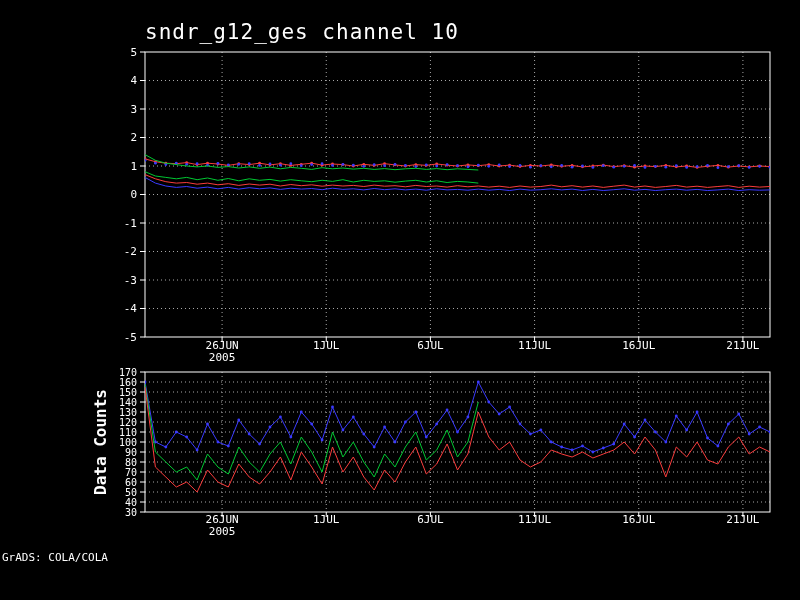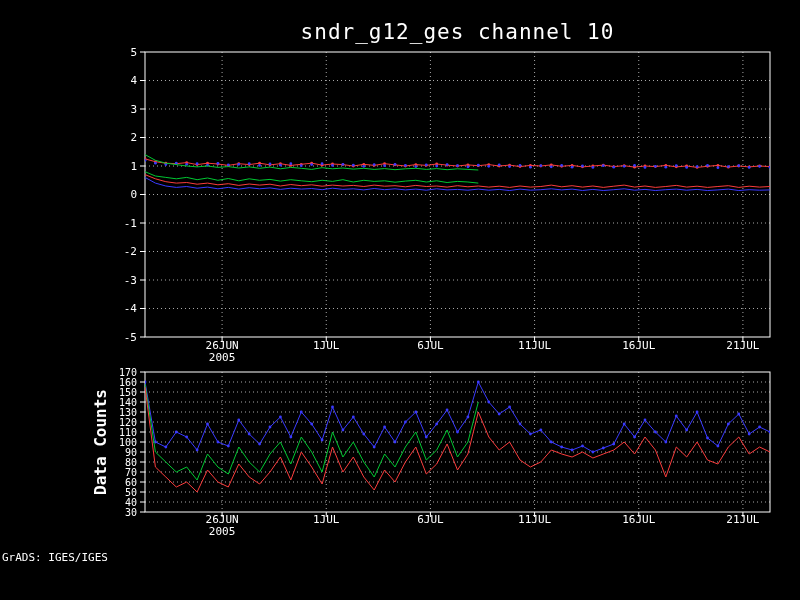--- a/index.html
+++ b/index.html
@@ -5,21 +5,21 @@
   html,body{margin:0;padding:0;}
   body{
     width:800px;height:600px;
     background:#000000;
     font-family:"DejaVu Sans Mono", monospace;
     position:relative;
     overflow:hidden;
   }
   .chart-title{
     position:absolute;left:145px;top:20px;width:625px;
-    text-align:center;color:#ffffff;font-size:21px;letter-spacing:1px;
+    text-align:left;color:#ffffff;font-size:21px;letter-spacing:1px;
     white-space:nowrap;
   }
   .y-axis-label{
     position:absolute;left:100px;top:442px;
     transform:translate(-50%,-50%) rotate(-90deg);
     color:#ffffff;font-size:16px;font-weight:bold;white-space:nowrap;
   }
   .footer-credit{
     position:absolute;left:2px;top:551px;
     color:#ffffff;font-size:11px;white-space:nowrap;
@@ -340,13 +340,13 @@
     <circle cx="738.75" cy="414" r="1.4" fill="#3a3aff" clip-path="url(#clip-bottom)"></circle>
     <circle cx="749.1666666666666" cy="434" r="1.4" fill="#3a3aff" clip-path="url(#clip-bottom)"></circle>
     <circle cx="759.5833333333333" cy="427" r="1.4" fill="#3a3aff" clip-path="url(#clip-bottom)"></circle>
     <circle cx="770" cy="432" r="1.4" fill="#3a3aff" clip-path="url(#clip-bottom)"></circle>
     <polyline points="145.0,384.0 155.4,452.0 165.8,462.0 176.3,472.0 186.7,467.0 197.1,480.0 207.5,454.0 217.9,467.0 228.3,474.0 238.8,447.0 249.2,462.0 259.6,472.0 270.0,454.0 280.4,442.0 290.8,464.0 301.3,437.0 311.7,452.0 322.1,472.0 332.5,432.0 342.9,457.0 353.3,442.0 363.8,462.0 374.2,477.0 384.6,454.0 395.0,467.0 405.4,447.0 415.8,432.0 426.3,460.0 436.7,450.0 447.1,430.0 457.5,457.0 467.9,442.0 478.3,402.0" fill="none" stroke="#00c832" stroke-width="1" clip-path="url(#clip-bottom)"></polyline>
     <polyline points="145.0,387.0 155.4,467.0 165.8,477.0 176.3,487.0 186.7,482.0 197.1,492.0 207.5,470.0 217.9,482.0 228.3,487.0 238.8,464.0 249.2,477.0 259.6,484.0 270.0,472.0 280.4,457.0 290.8,480.0 301.3,452.0 311.7,467.0 322.1,484.0 332.5,447.0 342.9,472.0 353.3,457.0 363.8,477.0 374.2,490.0 384.6,470.0 395.0,482.0 405.4,462.0 415.8,447.0 426.3,474.0 436.7,464.0 447.1,444.0 457.5,470.0 467.9,454.0 478.3,412.0 488.8,437.0 499.2,450.0 509.6,442.0 520.0,460.0 530.4,467.0 540.8,462.0 551.3,450.0 561.7,454.0 572.1,457.0 582.5,452.0 592.9,458.0 603.3,454.0 613.8,450.0 624.2,442.0 634.6,454.0 645.0,437.0 655.4,450.0 665.8,477.0 676.3,447.0 686.7,457.0 697.1,442.0 707.5,460.0 717.9,464.0 728.3,447.0 738.8,437.0 749.2,454.0 759.6,447.0 770.0,452.0" fill="none" stroke="#fa3c3c" stroke-width="1" clip-path="url(#clip-bottom)"></polyline>
   </svg>
 
 <div class="y-axis-label">Data Counts</div>
 
-<div class="footer-credit">GrADS: IGES/IGES</div>
+<div class="footer-credit">GrADS: COLA/COLA</div>
 
 </body></html>

